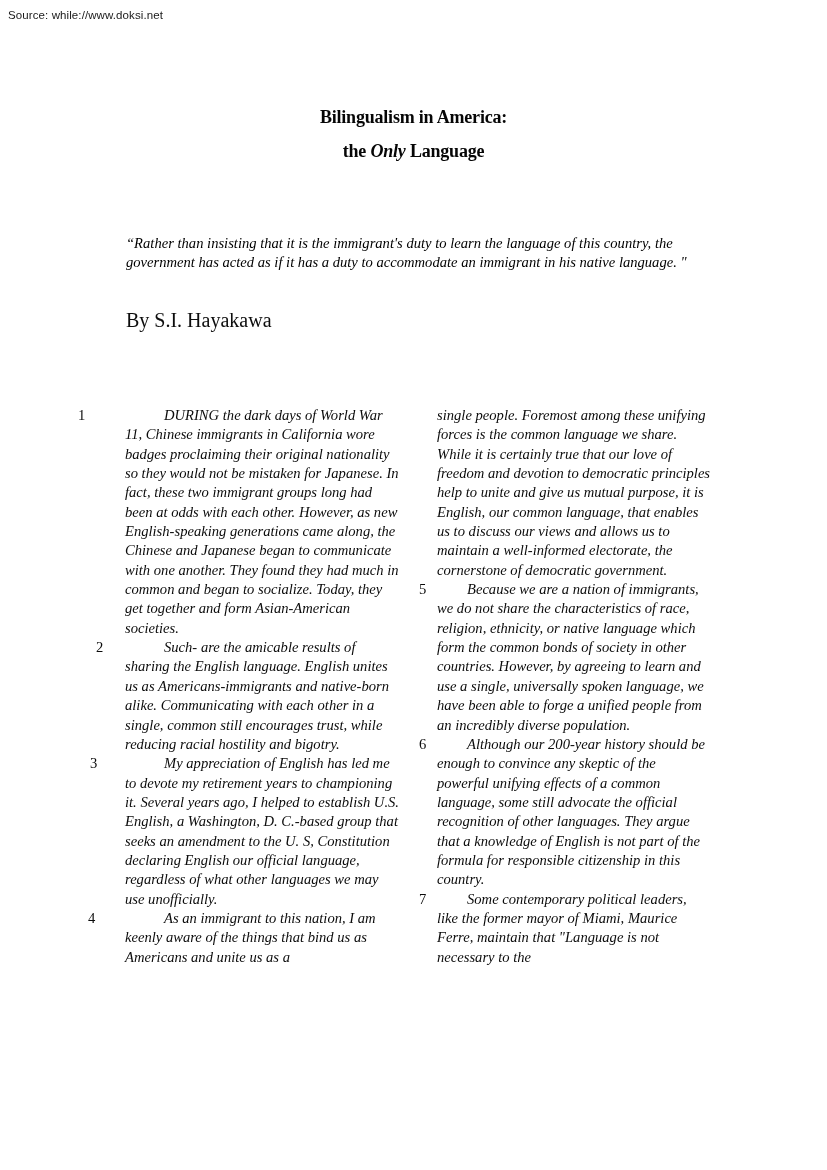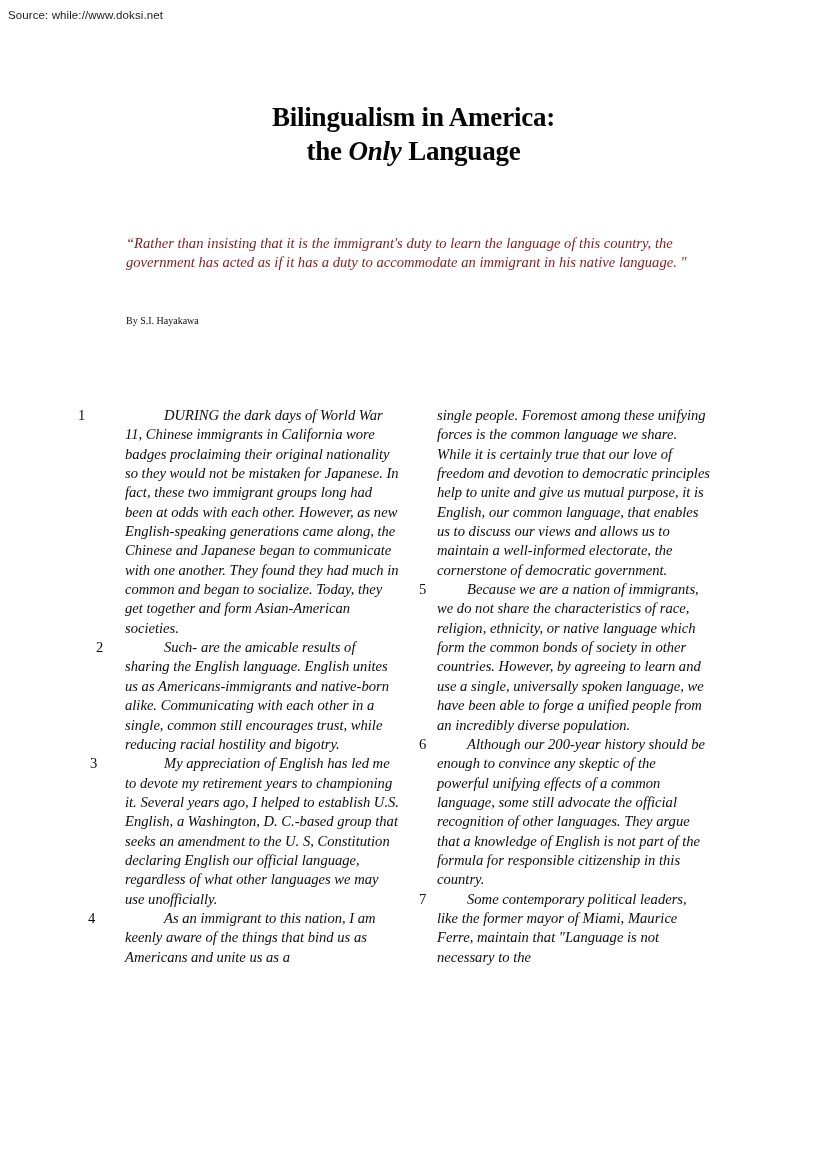--- a/index.html
+++ b/index.html
@@ -36,49 +36,49 @@
 
   
   .title-block {
     position: absolute;
     left: 0;
     top: 101px;
     width: 827px;
     text-align: center;
   }
   .title-line {
-    font-size: 27px;
+    font-size: 18px;
     font-weight: bold;
     line-height: 33.5px;
     letter-spacing: -0.2px;
     color: #060606;
   }
   .title-line .ital {
     font-style: italic;
   }
 
   
   .epigraph {
     position: absolute;
     left: 126px;
     top: 234px;
     width: 578px;
     font-style: italic;
     font-size: 14.6px;
     line-height: 19.4px;
     text-align: left;
-    color: #7f1d1d;
+    color: #000000;
   }
 
   
   .byline {
     position: absolute;
     left: 126px;
     top: 311px;
-    font-size: 10px;
+    font-size: 20px;
     line-height: 19px;
     color: #0d0d0d;
   }
 
   
   .column {
     position: absolute;
     top: 406px;
     font-size: 14.6px;
     line-height: 19.35px;

